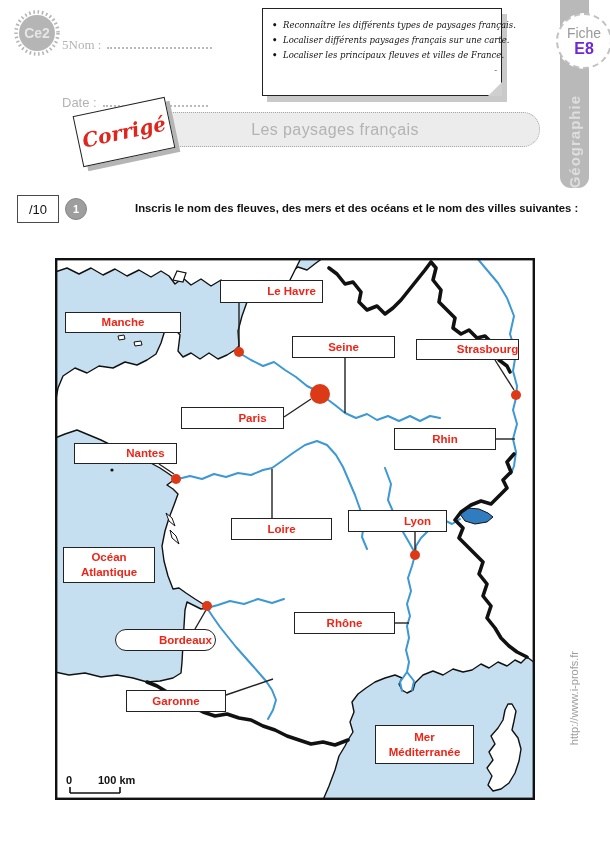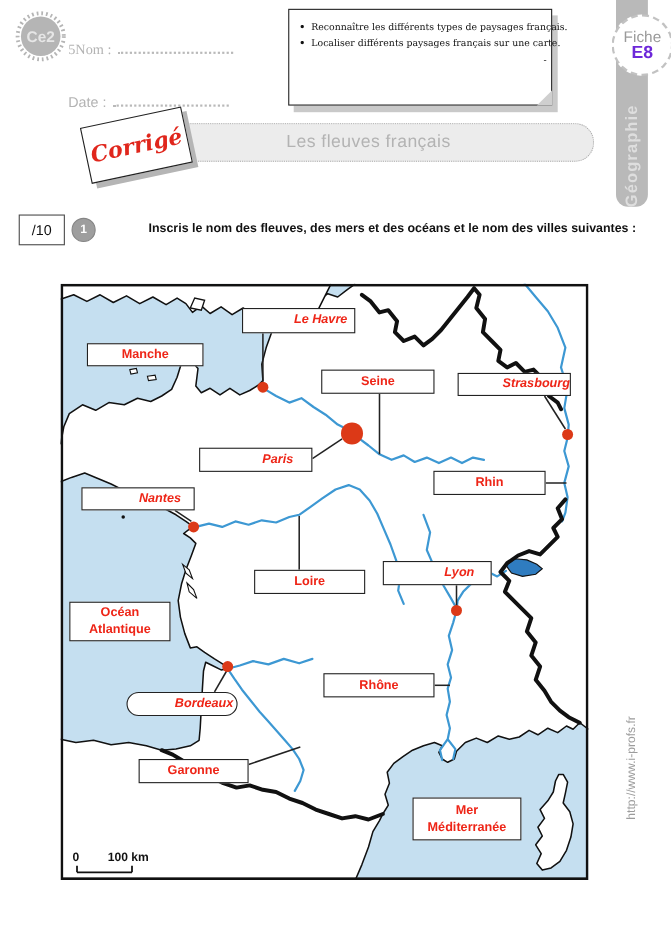--- a/index.html
+++ b/index.html
@@ -7,21 +7,21 @@
         font-family:"Liberation Sans",sans-serif;overflow:hidden;}
 
   
   .ce2-badge{position:absolute;left:13px;top:9px;width:48px;height:48px;}
   .field-row{position:absolute;color:#b3b3b3;font-size:13px;}
   .field-row .dots{display:inline-block;vertical-align:baseline;border-bottom:2px dotted #b9b9b9;
         width:105px;height:11px;margin-left:6px;}
   .objectives{position:absolute;left:262px;top:8px;width:238px;height:86px;background:#fff;
         border:1.3px solid #222;box-shadow:5px 6px 0 #c9c9c9;}
   .objectives ul{margin:9px 4px 0 6px;padding-left:14px;list-style:none;}
-  .objectives li{font-family:"DejaVu Serif",serif;font-size:8.5px;
+  .objectives li{font-family:"DejaVu Serif",serif;font-style:italic;font-size:8.5px;
         color:#111;line-height:1.75;white-space:nowrap;position:relative;text-align:right;}
   .objectives li.b::before{content:"•";position:absolute;left:-11px;font-style:normal;font-weight:bold;}
   .objectives .fold{position:absolute;right:-1px;bottom:-1px;width:0;height:0;
         border-style:solid;border-width:0 0 14px 14px;border-color:transparent transparent #cfcfcf transparent;}
   .subject-band{position:absolute;left:560px;top:0;width:29px;height:188px;background:#b9b9b9;
         border-radius:0 0 11px 11px;display:flex;align-items:flex-end;justify-content:center;}
   .subject-band span{writing-mode:vertical-rl;transform:rotate(180deg);color:#dedede;
         font-weight:bold;font-size:15px;letter-spacing:1px;padding-bottom:14px;}
   .fiche-circle{position:absolute;left:556px;top:13px;width:52px;height:52px;border-radius:50%;
         background:#fff;border:2px dashed #c2c2c2;display:flex;flex-direction:column;
@@ -47,63 +47,64 @@
         display:flex;align-items:center;justify-content:center;}
   .instruction{position:absolute;left:95px;top:202px;width:490px;font-weight:bold;
         font-size:11.3px;color:#111;padding-left:40px;}
 
   
   .map{position:absolute;left:55px;top:258px;width:480px;height:542px;background:#fff;}
   .map svg{position:absolute;left:0;top:0;}
   .map-label{position:absolute;background:#fff;border:1.4px solid #222;color:#ee2517;
         font-weight:bold;font-size:11.5px;display:flex;align-items:center;justify-content:center;
         text-align:center;white-space:pre-line;line-height:1.3;box-sizing:border-box;}
-  .map-label.italic{font-style:italic;padding-left:40px;}
+  .map-label.italic{padding-left:40px;}
   .scale-text{position:absolute;font-weight:bold;font-size:11px;color:#111;}
   .site-url{position:absolute;left:564px;top:628px;height:140px;width:20px;
         display:flex;align-items:center;justify-content:center;}
   .site-url span{writing-mode:vertical-rl;transform:rotate(180deg);color:#9c9c9c;font-size:11px;}
 </style>
 </head>
 <body>
 
 <div class="page">
 
   <svg class="ce2-badge" viewBox="0 0 48 48">
     <circle cx="24" cy="24" r="21" fill="none" stroke="#b5b5b5" stroke-width="3.5" stroke-dasharray="1.6 2.7"></circle>
     <circle cx="24" cy="24" r="18" fill="#b5b5b5"></circle>
     <text x="24" y="29" text-anchor="middle" font-size="14" font-weight="bold" fill="#e6e6e6">Ce2</text>
   </svg>
 
   <div class="field-row" style="left:62px;top:36px;font-family:Liberation Serif, serif;">
     <span>5Nom :</span><span class="dots"></span>
   </div>
-  <div class="field-row" style="left:62px;top:84px;">
+  <div class="field-row" style="left:62px;top:94px;">
     <span>Date :</span><span class="dots"></span>
   </div>
 
   <div class="objectives">
     <ul id="objectives-list">
         <li class="b">Reconnaître les différents types de paysages français.</li>
         <li class="b">Localiser différents paysages français sur une carte.</li>
+        <li class="b">Localiser les principaux fleuves et villes de France.</li>
         <li>-</li>
       </ul>
     <div class="fold"></div>
   </div>
 
   <div class="subject-band">
     <span>Géographie</span>
   </div>
   <div class="fiche-circle">
     <span class="f1">Fiche</span>
     <span class="f2">E8</span>
   </div>
 
   <div class="title-bar">
-    <span>Les fleuves français</span>
+    <span>Les paysages français</span>
   </div>
   <div class="stamp">
     <span>Corrigé</span>
   </div>
 
   <div class="score-box">/10</div>
   <div class="num-circle">1</div>
   <div class="instruction">Inscris le nom des fleuves, des mers et des océans et le nom des villes suivantes :</div>
 
   <div class="map">
@@ -165,21 +166,21 @@
           <circle cx="360" cy="297" r="5" fill="#dc3917"></circle>
           <circle cx="152" cy="348" r="5" fill="#dc3917"></circle>
         </g>
 
       <path fill="none" stroke="#111" stroke-width="1.6" d="M15,535 L65,535 M15,529 L15,535 M65,529 L65,535"></path>
 
       <rect x="1.2" y="1.2" width="477.6" height="539.6" fill="none" stroke="#111" stroke-width="2.4"></rect>
     </svg>
     <div id="map-labels">
         <div class="map-label italic" style="left: 165px; top: 22px; width: 103px; height: 23px;">Le Havre</div>
-        <div class="map-label" style="left: 24px; top: 54px; width: 106px; height: 21px; text-align: center;">Manche</div>
+        <div class="map-label" style="left: 10px; top: 54px; width: 116px; height: 21px; text-align: center;">Manche</div>
         <div class="map-label" style="left: 237px; top: 78px; width: 103px; height: 22px;">Seine</div>
         <div class="map-label italic" style="left: 361px; top: 81px; width: 103px; height: 21px;">Strasbourg</div>
         <div class="map-label italic" style="left: 126px; top: 149px; width: 103px; height: 22px;">Paris</div>
         <div class="map-label" style="left: 339px; top: 170px; width: 102px; height: 22px; text-align: center;">Rhin</div>
         <div class="map-label italic" style="left: 19px; top: 185px; width: 103px; height: 21px;">Nantes</div>
         <div class="map-label" style="left: 176px; top: 260px; width: 101px; height: 22px;">Loire</div>
         <div class="map-label italic" style="left: 293px; top: 252px; width: 99px; height: 22px;">Lyon</div>
         <div class="map-label" style="left: 8px; top: 289px; width: 92px; height: 36px;">Océan
 Atlantique</div>
         <div class="map-label" style="left: 239px; top: 354px; width: 101px; height: 22px;">Rhône</div>

